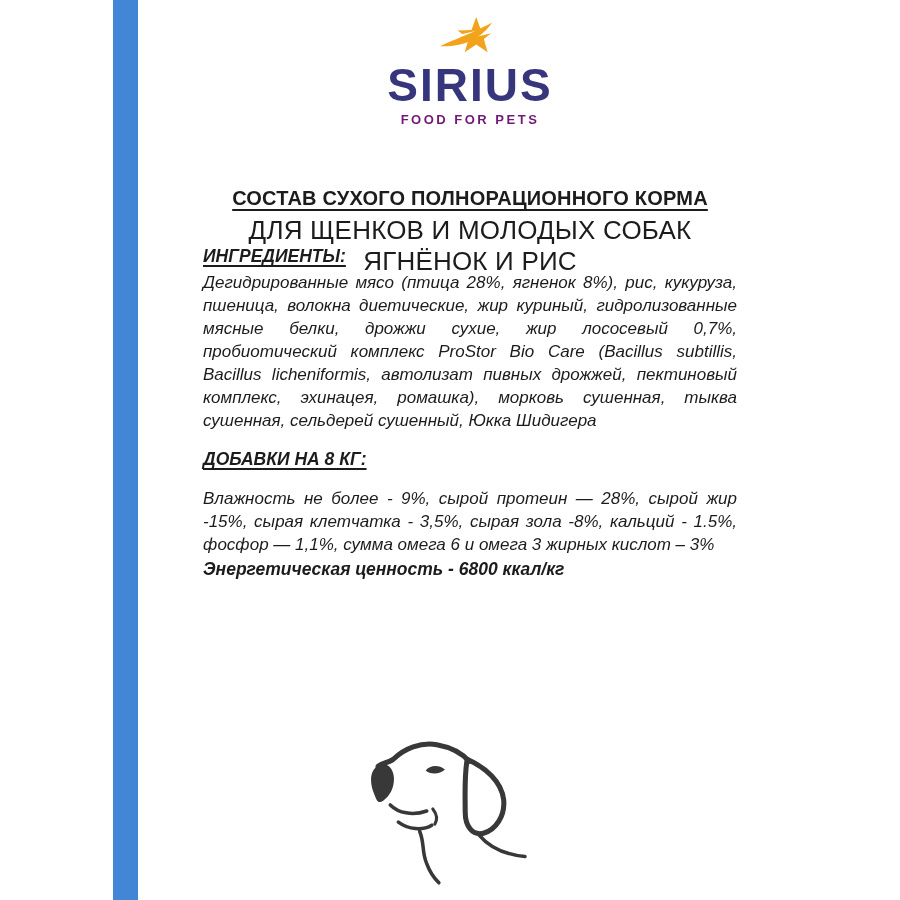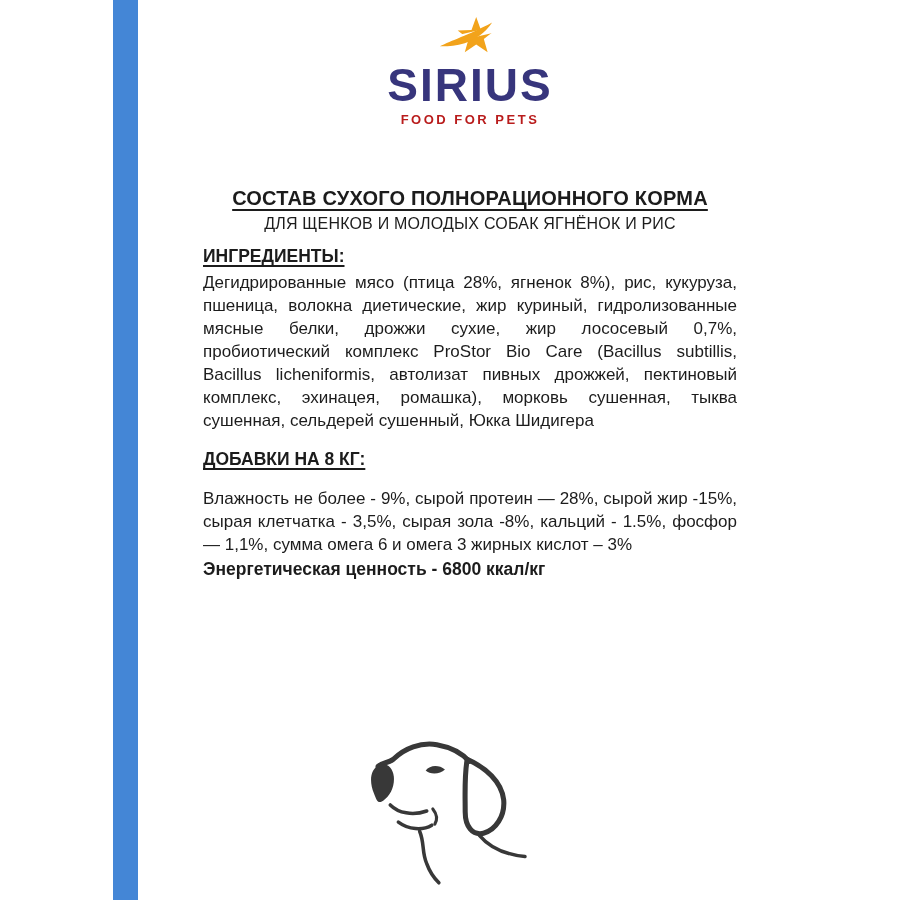--- a/index.html
+++ b/index.html
@@ -22,39 +22,39 @@
   .logo{
     position:absolute;top:12px;left:0;width:100%;
     display:flex;flex-direction:column;align-items:center;
   }
   .logo-star{width:62px;height:50px;margin-bottom:0;}
   .brand{
     font-size:46px;font-weight:bold;color:#37357c;
     letter-spacing:2px;line-height:1.0;
   }
   .tagline{
-    font-size:13px;font-weight:bold;color:#b91c1c;
+    font-size:13px;font-weight:bold;color:#701a75;
     letter-spacing:2.5px;margin-top:4px;
   }
   
   .title-block{
     position:absolute;top:156px;left:0;width:100%;text-align:center;
   }
   .title-line1{
     font-size:20px;font-weight:bold;letter-spacing:0.2px;
     text-decoration:underline;text-underline-offset:4px;
     text-decoration-thickness:2px;
     margin-top:31px;
   }
   .title-line2{
-    font-size:16px;font-weight:normal;margin-top:5px;letter-spacing:0.2px;
+    font-size:26px;font-weight:normal;margin-top:5px;letter-spacing:0.2px;
   }
   
   .sections{position:absolute;top:246px;left:0;width:534px;}
-  .section{margin-bottom:17px;}
+  .section{margin-bottom:17px;font-style:italic;}
   .section-heading{
     font-size:17.5px;font-weight:bold;
     text-decoration:underline;text-underline-offset:3px;
     text-decoration-thickness:1.5px;
     margin-bottom:4px;
   }
   .section-body{
     font-size:17px;line-height:23px;text-align:justify;
   }
   .section-emphasis{

